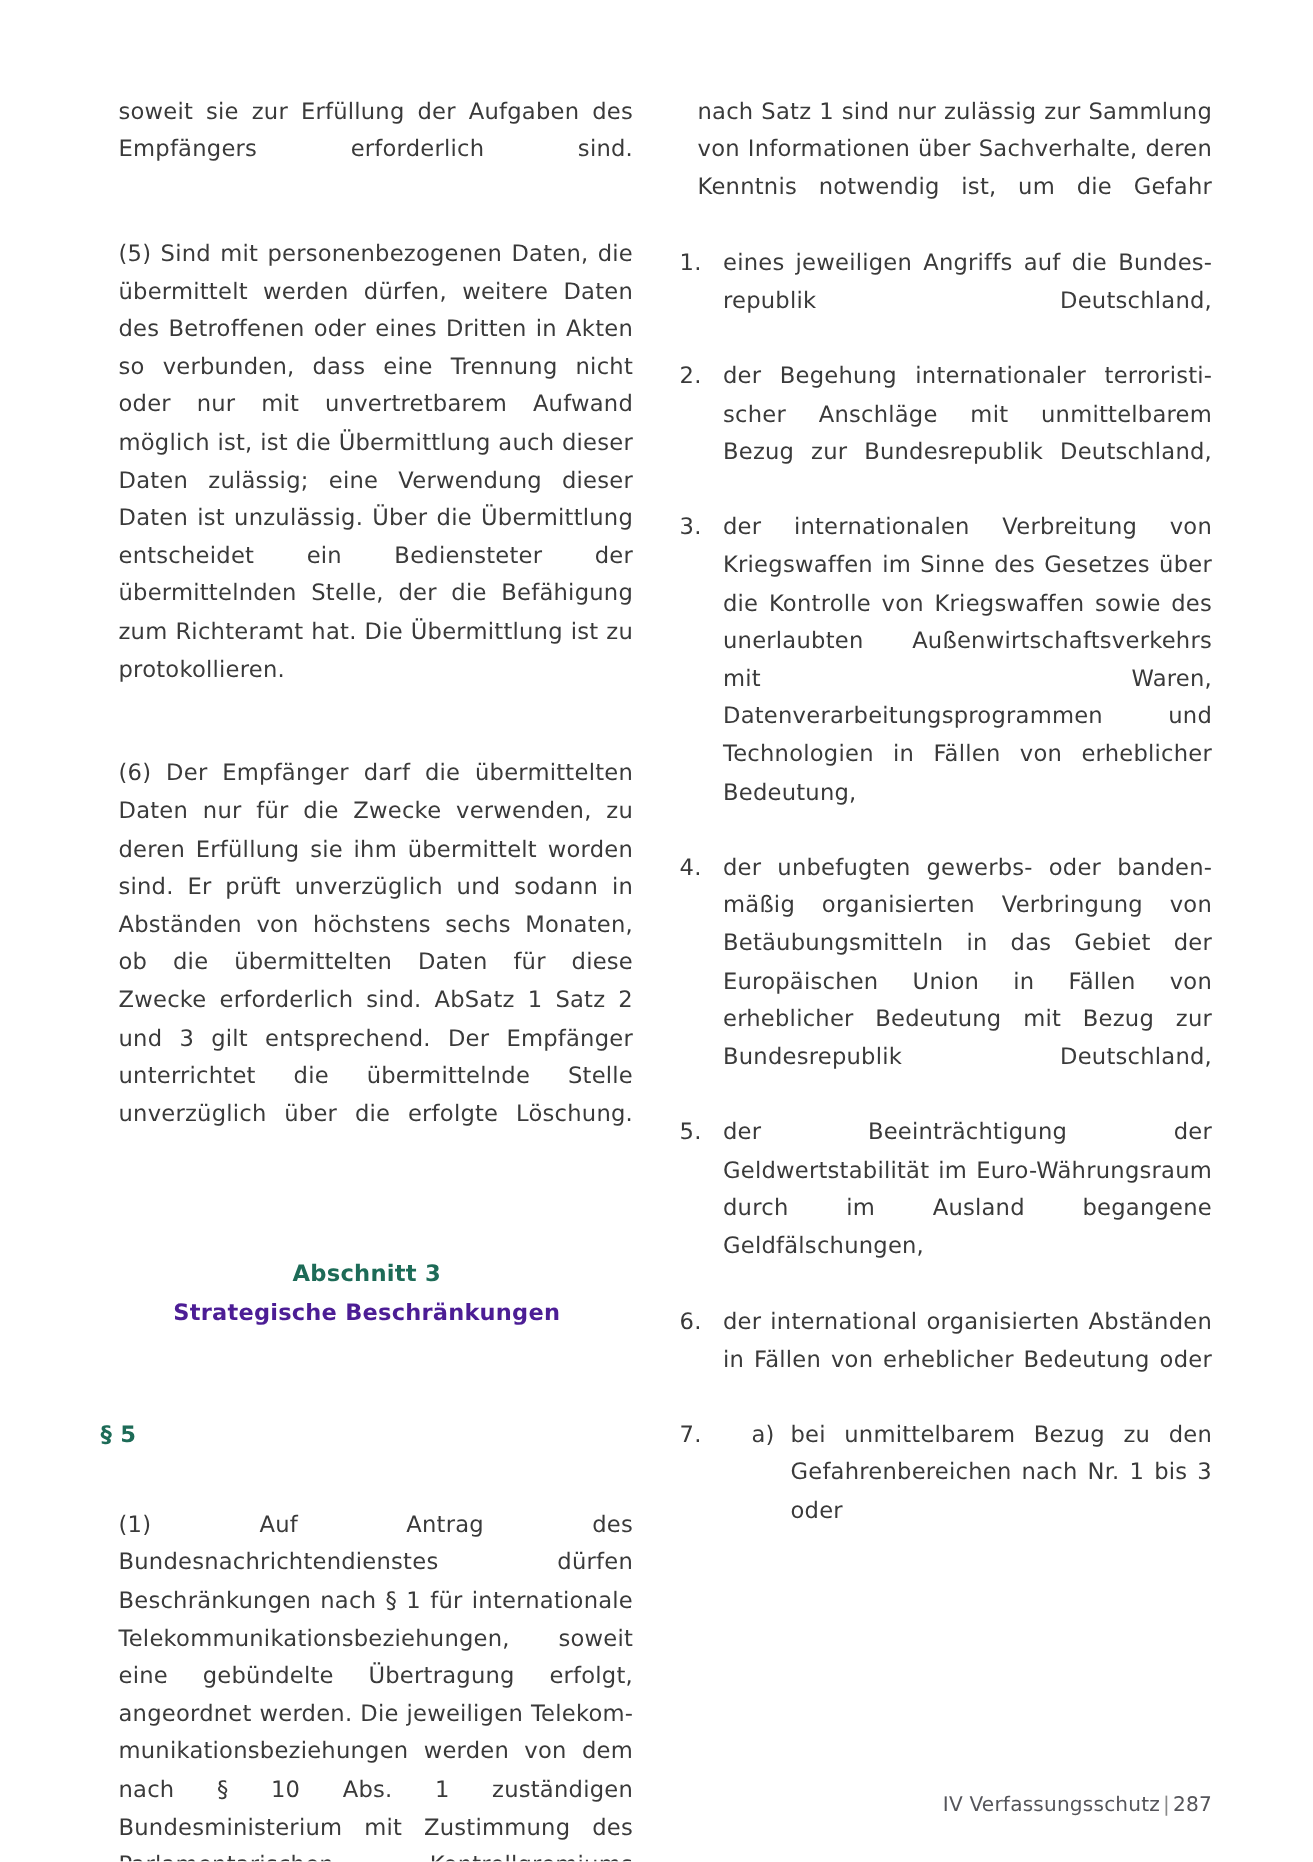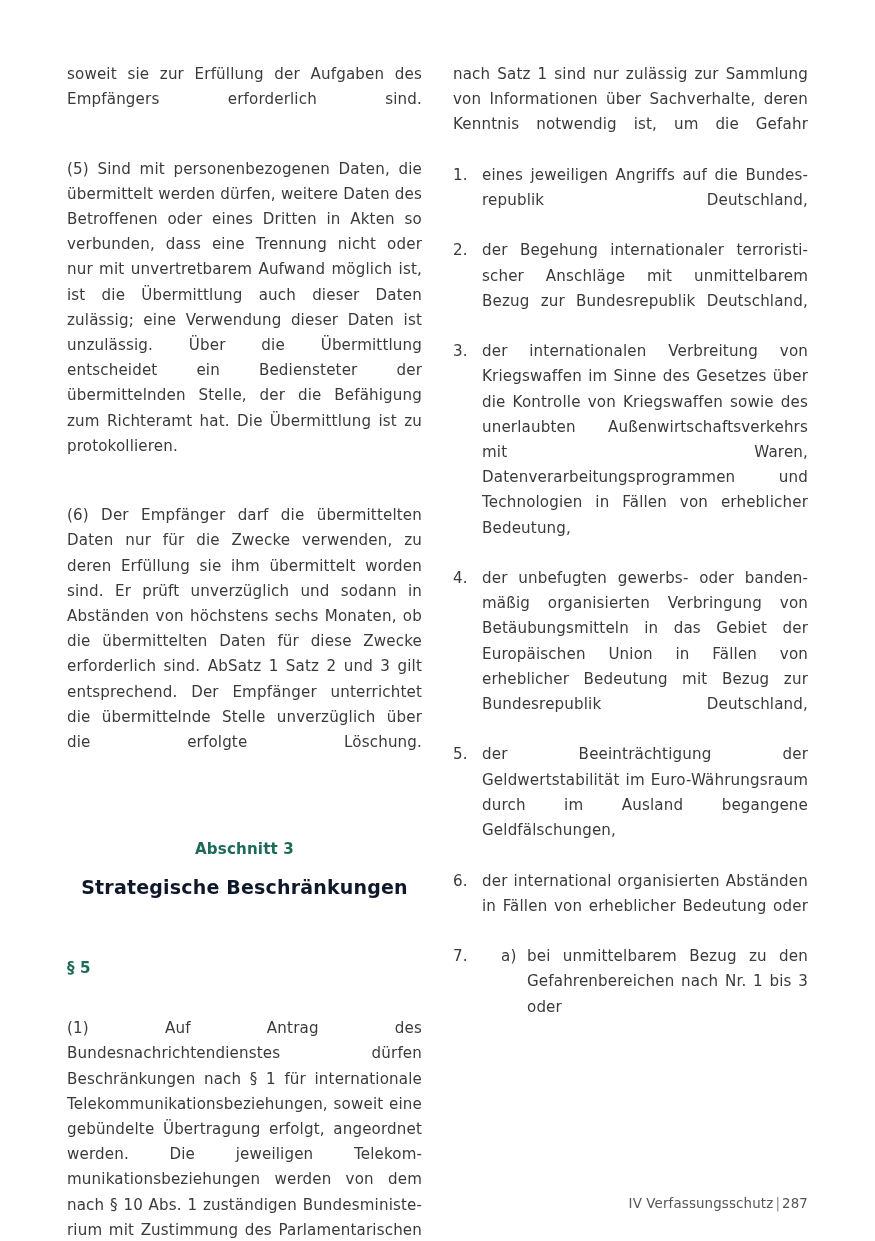--- a/index.html
+++ b/index.html
@@ -33,21 +33,21 @@
     align-items: flex-start;
   }
 
   .column {
     width: 355px;
     flex: 0 0 355px;
   }
 
   
   p.para {
-    margin: 0 0 19px 0;
+    margin: 0 0 19px 12px;
     font-size: 15.1px;
     line-height: 25.2px;
     text-align: justify;
     text-justify: inter-word;
     hyphens: manual;
     color: #3a3a3a;
     letter-spacing: 0.01em;
   }
 
   p.para.tight {
@@ -75,26 +75,26 @@
   .heading-green {
     font-size: 15.1px;
     line-height: 25.2px;
     font-weight: 700;
     color: #1d6b57;
     letter-spacing: 0.01em;
     margin: 0;
   }
 
   .heading-black {
-    font-size: 19px;
+    font-size: 15px;
     line-height: 25.2px;
     font-weight: 700;
-    color: #0f172a;
-    letter-spacing: 0.01em;
-    margin: 12px;
+    color: #4c1d95;
+    letter-spacing: 0.01em;
+    margin: 0;
   }
 
   .after-heading-gap {
     height: 35px;
   }
 
   
   ol.numlist,
   ol.letterlist {
     list-style: none;

